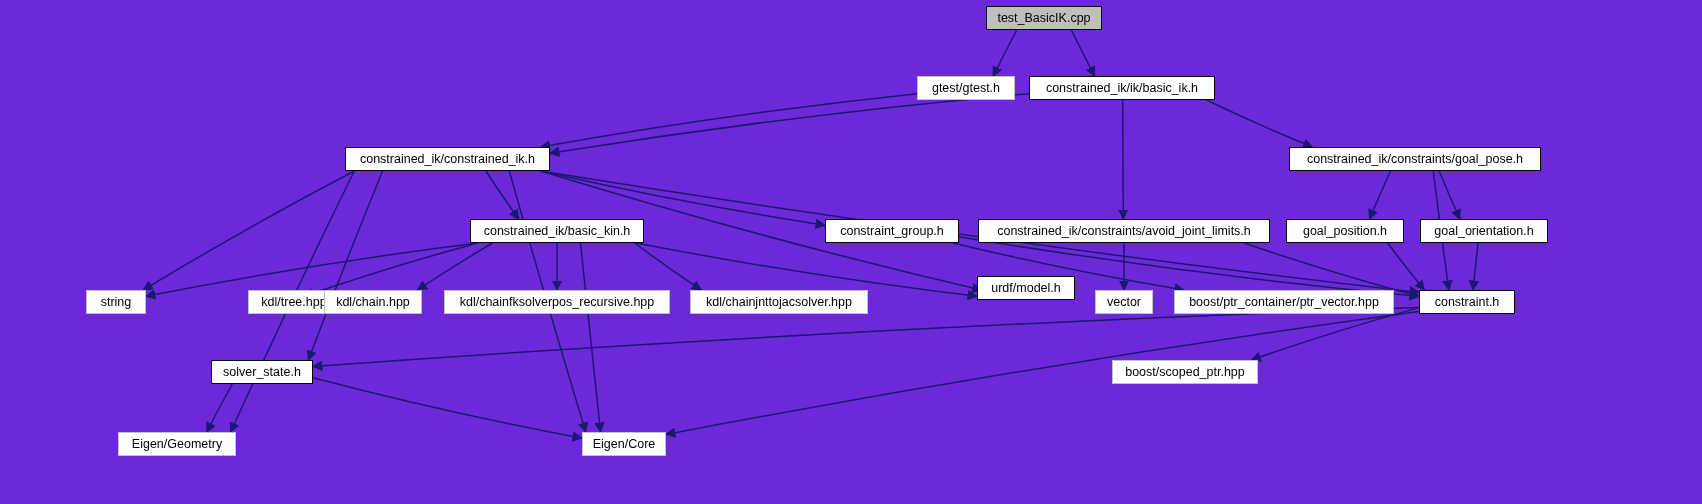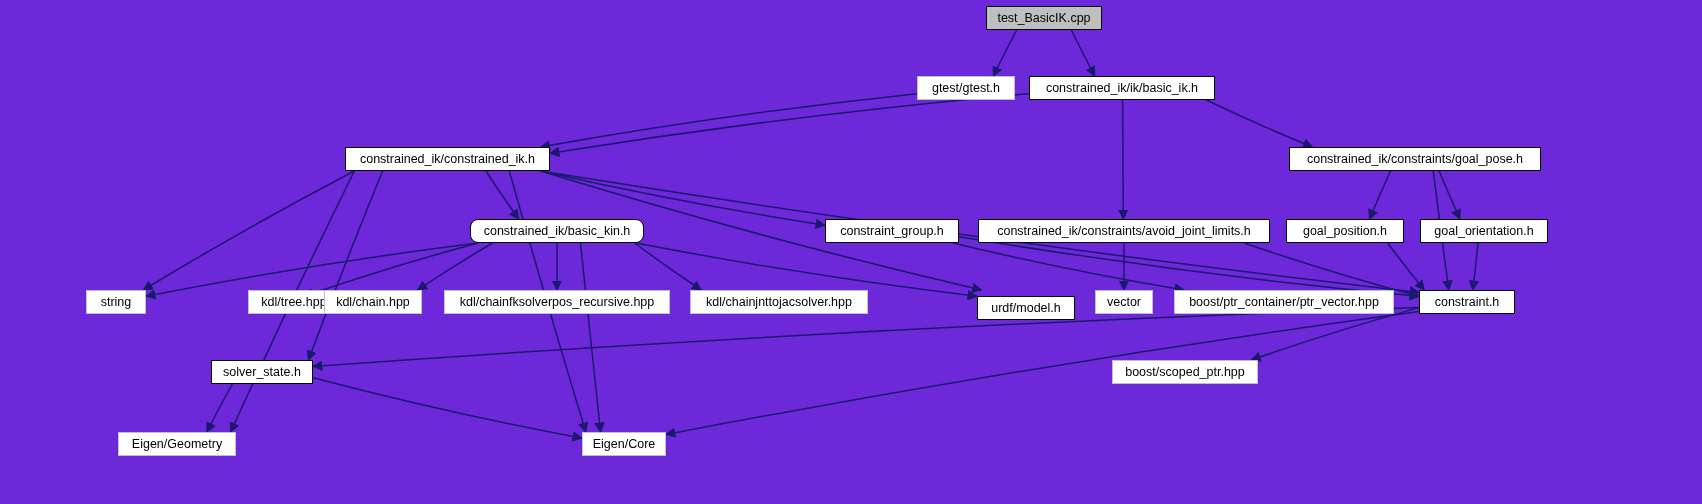--- a/index.html
+++ b/index.html
@@ -95,31 +95,31 @@
         <path d="M 1419 311.6 Q 1042.5 362.6 666 434.4" marker-end="url(#arrow)"></path>
         <path d="M 232.25 384 Q 219.5 407.0216457696724 206.75 432" marker-end="url(#arrow)"></path>
         <path d="M 313 377.76 Q 447.5 412.9628722580377 582 438.24" marker-end="url(#arrow)"></path>
       </g>
   </svg>
 <div class="node current" style="left: 986px; top: 6px; width: 116px;">test_BasicIK.cpp</div>
     <div class="node " style="left: 917px; top: 76px; width: 98px;">gtest/gtest.h</div>
     <div class="node bold" style="left: 1029px; top: 76px; width: 186px;">constrained_ik/ik/basic_ik.h</div>
     <div class="node bold" style="left: 345px; top: 147px; width: 205px;">constrained_ik/constrained_ik.h</div>
     <div class="node bold" style="left: 1289px; top: 147px; width: 252px;">constrained_ik/constraints/goal_pose.h</div>
-    <div class="node bold" style="left: 470px; top: 219px; width: 174px; border-radius: 8px;">constrained_ik/basic_kin.h</div>
+    <div class="node bold" style="left: 470px; top: 219px; width: 174px;">constrained_ik/basic_kin.h</div>
     <div class="node bold" style="left: 825px; top: 219px; width: 134px; text-align: center;">constraint_group.h</div>
     <div class="node bold" style="left: 978px; top: 219px; width: 292px;">constrained_ik/constraints/avoid_joint_limits.h</div>
     <div class="node bold" style="left: 1286px; top: 219px; width: 118px; text-align: center;">goal_position.h</div>
     <div class="node bold" style="left: 1420px; top: 219px; width: 128px;">goal_orientation.h</div>
     <div class="node " style="left: 86px; top: 290px; width: 60px;">string</div>
     <div class="node " style="left: 212px; top: 290px; width: 92px; margin-left: 36px;">kdl/tree.hpp</div>
     <div class="node " style="left: 324px; top: 290px; width: 98px;">kdl/chain.hpp</div>
     <div class="node " style="left: 444px; top: 290px; width: 226px;">kdl/chainfksolverpos_recursive.hpp</div>
     <div class="node " style="left: 690px; top: 290px; width: 178px;">kdl/chainjnttojacsolver.hpp</div>
-    <div class="node bold" style="left: 977px; top: 296px; width: 98px;">urdf/model.h</div>
+    <div class="node bold" style="left: 977px; top: 276px; width: 98px;">urdf/model.h</div>
     <div class="node " style="left: 1095px; top: 290px; width: 58px;">vector</div>
     <div class="node " style="left: 1174px; top: 290px; width: 220px;">boost/ptr_container/ptr_vector.hpp</div>
     <div class="node bold" style="left: 1419px; top: 290px; width: 96px;">constraint.h</div>
     <div class="node bold" style="left: 211px; top: 360px; width: 102px;">solver_state.h</div>
     <div class="node " style="left: 1112px; top: 360px; width: 146px;">boost/scoped_ptr.hpp</div>
     <div class="node " style="left: 118px; top: 432px; width: 118px;">Eigen/Geometry</div>
     <div class="node " style="left: 582px; top: 432px; width: 84px;">Eigen/Core</div>
   </div>
 
 </body></html>

